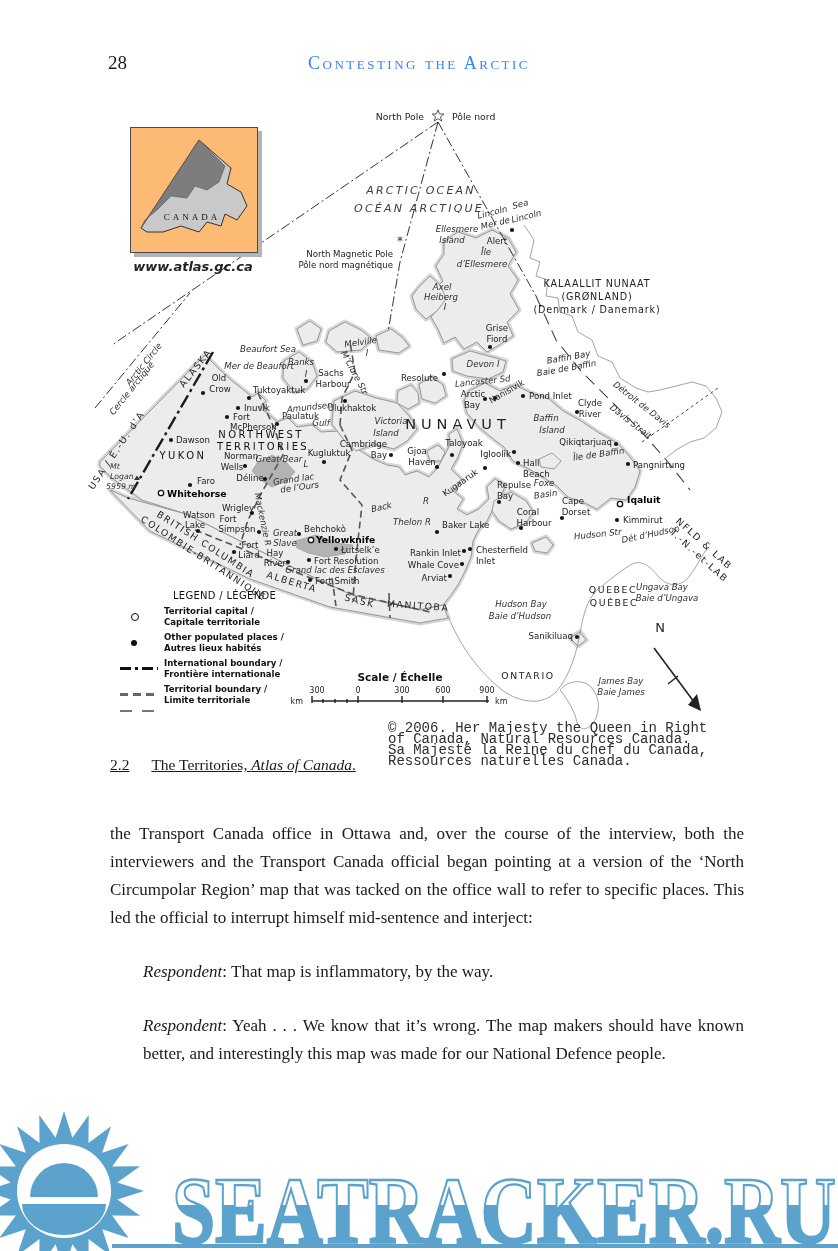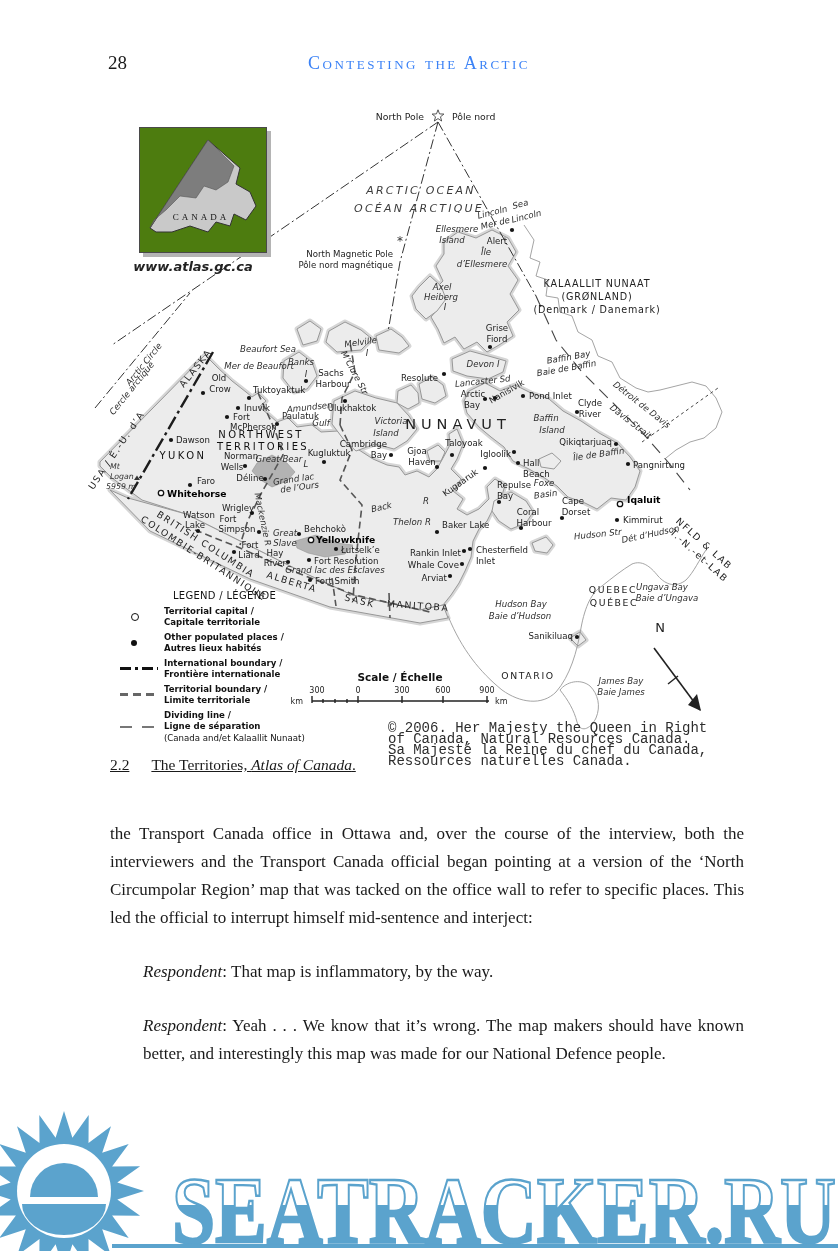--- a/index.html
+++ b/index.html
@@ -29,22 +29,22 @@
   .lake{fill:#b3b3b3;stroke:#8a8a8a;stroke-width:.5}
   .b-intl{fill:none;stroke:#1c1c1c;stroke-width:2.4;stroke-dasharray:14 4 3 4}
   .b-pole{fill:none;stroke:#333;stroke-width:1;stroke-dasharray:10 3 2 3}
   .b-terr{fill:none;stroke:#555;stroke-width:1.6;stroke-dasharray:7 4}
   .b-div{fill:none;stroke:#444;stroke-width:1.1;stroke-dasharray:12 7}
   .b-dot{fill:none;stroke:#444;stroke-width:1;stroke-dasharray:3 3}
   .scalebar{stroke:#222;stroke-width:1.4}
   .scaletxt{font-size:8px;fill:#222}
   .scaletitle{font-size:10.5px;font-weight:bold;fill:#111}
   
-  .inset{position:absolute;left:130px;top:127px;width:126px;height:124px;background:#4d7c0f;
-         border:1.5px solid #4a4a4a;box-shadow:4px 4px 0 #b4b4b4;margin-left:9px;}
+  .inset{position:absolute;left:130px;top:127px;width:126px;height:124px;background:#fdba74;
+         border:1.5px solid #4a4a4a;box-shadow:4px 4px 0 #b4b4b4;}
   .inset-url{position:absolute;left:126px;top:259px;width:134px;text-align:center;
              font-family:"DejaVu Sans",sans-serif;font-weight:bold;font-style:italic;font-size:13px;color:#222;}
   
   .legend{position:absolute;left:120px;top:590px;width:196px;font-family:"DejaVu Sans",sans-serif;color:#111;}
   .legend-title{font-weight:normal;font-size:10px;margin-left:13px;margin-bottom:5px;letter-spacing:.3px;text-align:center;}
   .leg-item{display:flex;align-items:center;margin-bottom:5px;}
   .leg-symcell{width:44px;flex:0 0 44px;display:flex;justify-content:flex-start;align-items:center;}
   .leg-text{font-weight:bold;font-size:8.6px;line-height:10.5px;}
   .leg-note{font-weight:normal;font-size:8.6px;margin-top:2px;}
   .sym{display:inline-block}
@@ -434,21 +434,20 @@
         <div class="leg-item">
           <div class="leg-symcell">
             <span class="sym sym-territorial"></span>
           </div>
           <div class="leg-text">Territorial boundary /<br>Limite territoriale</div>
         </div>
         <div class="leg-item">
           <div class="leg-symcell">
             <span class="sym sym-dividing"></span>
           </div>
-          <div class="leg-text">Dividing line /<br>Ligne de séparation<div class="leg-note">(Canada and/et Kalaallit Nunaat)</div></div>
         </div>
       </div>
   </div>
 
   <div class="mapcopy">
     <span>© 2006.  Her Majesty the Queen in Right of Canada, Natural Resources Canada.</span><br>
     <span>Sa Majesté la Reine du chef du Canada, Ressources naturelles Canada.</span>
   </div>
 
   <div class="caption">

